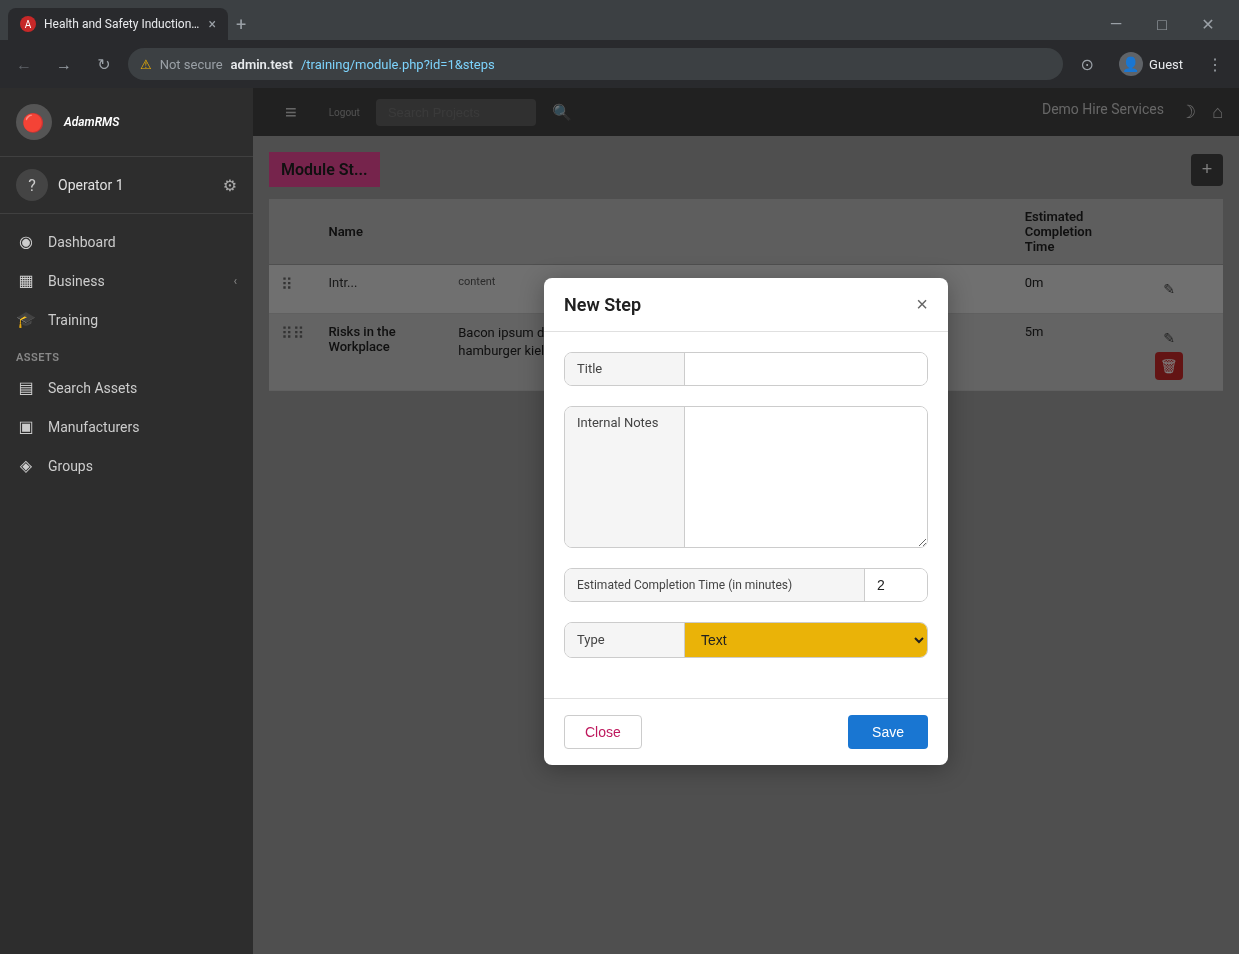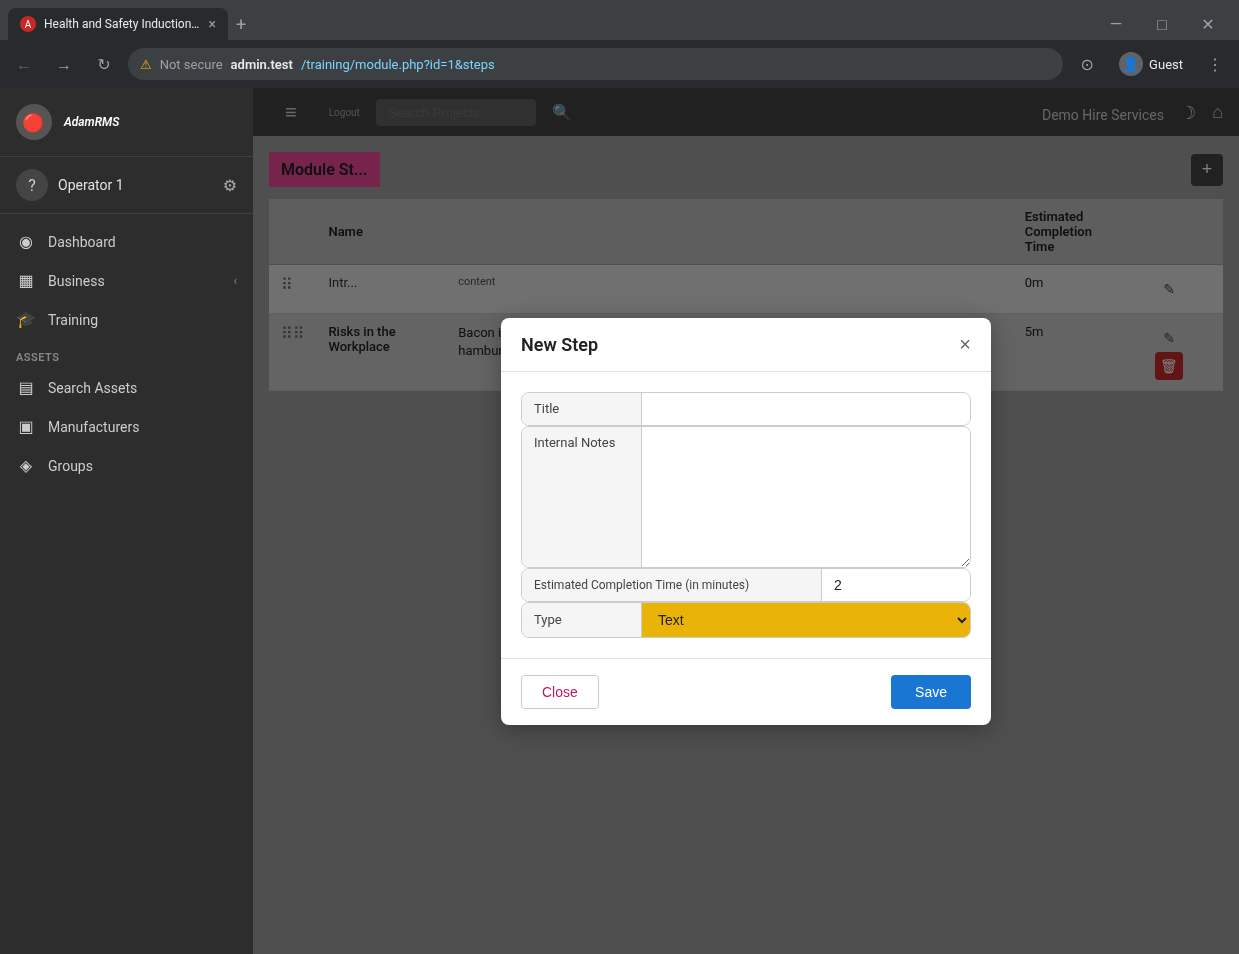--- a/index.html
+++ b/index.html
@@ -56,26 +56,26 @@
     .data-table { width: 100%; border-collapse: collapse; background: #e0e0e0; }
     .data-table th { padding: 10px 12px; text-align: left; font-size: 13px; font-weight: 600; color: #212121; background: #bdbdbd; border-bottom: 1px solid #9e9e9e; }
     .data-table td { padding: 10px 12px; font-size: 13px; color: #212121; vertical-align: top; border-bottom: 1px solid #c0c0c0; }
     .drag-handle { color: #666; font-size: 16px; cursor: grab; }
     .action-btn { width: 28px; height: 28px; border: none; border-radius: 4px; cursor: pointer; display: inline-flex; align-items: center; justify-content: center; font-size: 14px; }
     .edit-btn { background: transparent; color: #424242; }
     .delete-btn { background: #c62828; color: white; }
 
     
     .modal-overlay { position: absolute; top: 0; left: 0; right: 0; bottom: 0; background: rgba(0,0,0,0.5); display: flex; align-items: center; justify-content: center; z-index: 100; }
-    .modal { background: #fff; border-radius: 8px; width: 490px; box-shadow: 0 4px 24px rgba(0,0,0,0.3); }
+    .modal { background: #fff; border-radius: 8px; width: 404px; box-shadow: 0 4px 24px rgba(0,0,0,0.3); }
     .modal-header { display: flex; align-items: center; justify-content: space-between; padding: 16px 20px; border-bottom: 1px solid #e0e0e0; }
     .modal-title { font-size: 18px; font-weight: 600; color: #212121; }
     .modal-close { background: none; border: none; font-size: 20px; color: #666; cursor: pointer; padding: 0; line-height: 1; }
     .modal-body { padding: 20px; }
-    .form-row { display: flex; margin-bottom: 0; border: 1px solid #ccc; border-radius: 8px; overflow: hidden; }
+    .form-row { display: flex; margin-bottom: 20px; border: 1px solid #ccc; border-radius: 8px; overflow: hidden; }
     .form-label { background: #f5f5f5; padding: 8px 12px; font-size: 13px; color: #444; min-width: 120px; display: flex; align-items: flex-start; border-right: 1px solid #ccc; }
     .form-label.title-label { align-items: center; }
     .form-input { flex: 1; border: none; outline: none; padding: 8px 12px; font-size: 14px; color: #212121; }
     .form-textarea { flex: 1; border: none; outline: none; padding: 8px 12px; font-size: 14px; color: #212121; resize: vertical; min-height: 140px; }
     .form-select { flex: 1; border: none; outline: none; padding: 8px 12px; font-size: 14px; color: #212121; background: #eab308; appearance: auto; }
     .modal-footer { padding: 16px 20px; display: flex; justify-content: space-between; border-top: 1px solid #e0e0e0; }
     .btn-close { background: white; border: 1px solid #ccc; color: #be185d; padding: 8px 20px; border-radius: 4px; cursor: pointer; font-size: 14px; }
     .btn-save { background: #1976d2; color: white; border: none; padding: 8px 24px; border-radius: 4px; cursor: pointer; font-size: 14px; font-weight: 500; }
 
     .row-gray { background: #bdbdbd; }
@@ -160,21 +160,21 @@
       </div>
     </div>
   </div>
 
   <div class="main-content">
     <div class="main-toolbar">
       <span class="main-toolbar .menu-icon" style="color:#ccc; font-size:20px; cursor:pointer;">≡</span>
       <span style="color:#a3a3a3; font-size:10px; cursor:pointer;">Logout</span>
       <input class="main-search" style="width: 160px;" placeholder="Search Projects">
       <span style="color:#aaa; font-size:16px;">🔍</span>
-      <div class="main-toolbar-right" style="margin-left:auto; display:flex; align-items:flex-end; ">
+      <div class="main-toolbar-right" style="margin-left:auto; display:flex; align-items:flex-start; ">
         <span style="color:#ccc; font-size:14px;">Demo Hire Services</span>
         <span style="color:#ccc; font-size:18px; cursor:pointer;">☽</span>
         <span style="color:#ccc; font-size:18px; cursor:pointer;">⌂</span>
       </div>
     </div>
 
     <div class="content-area">
       <div class="section-header">
         <div class="section-title">Module St...</div>
         <button class="add-btn">+</button>

